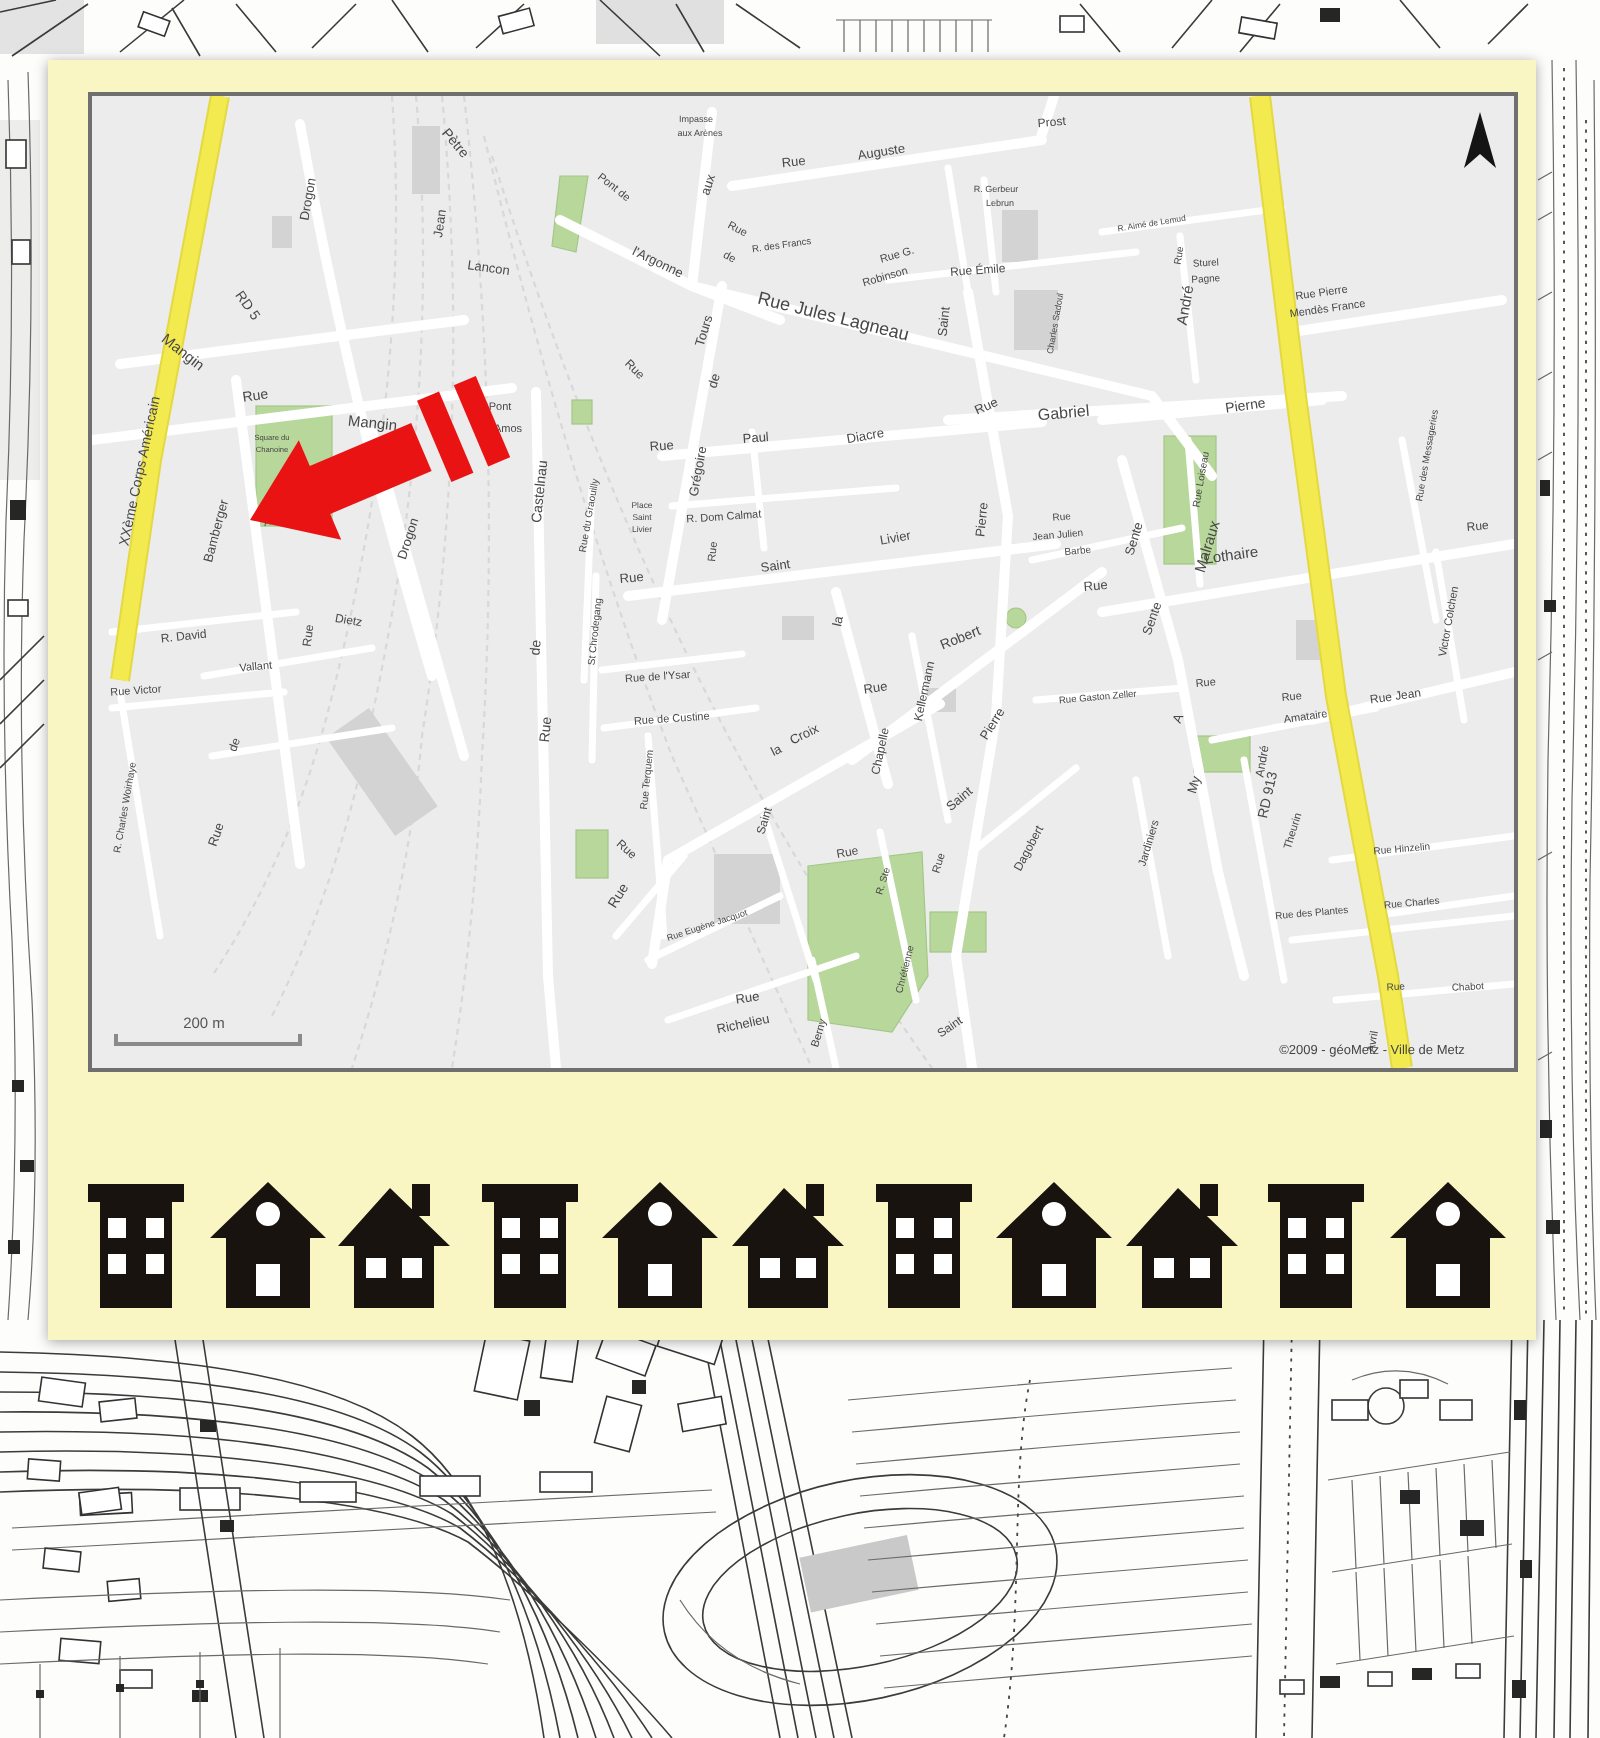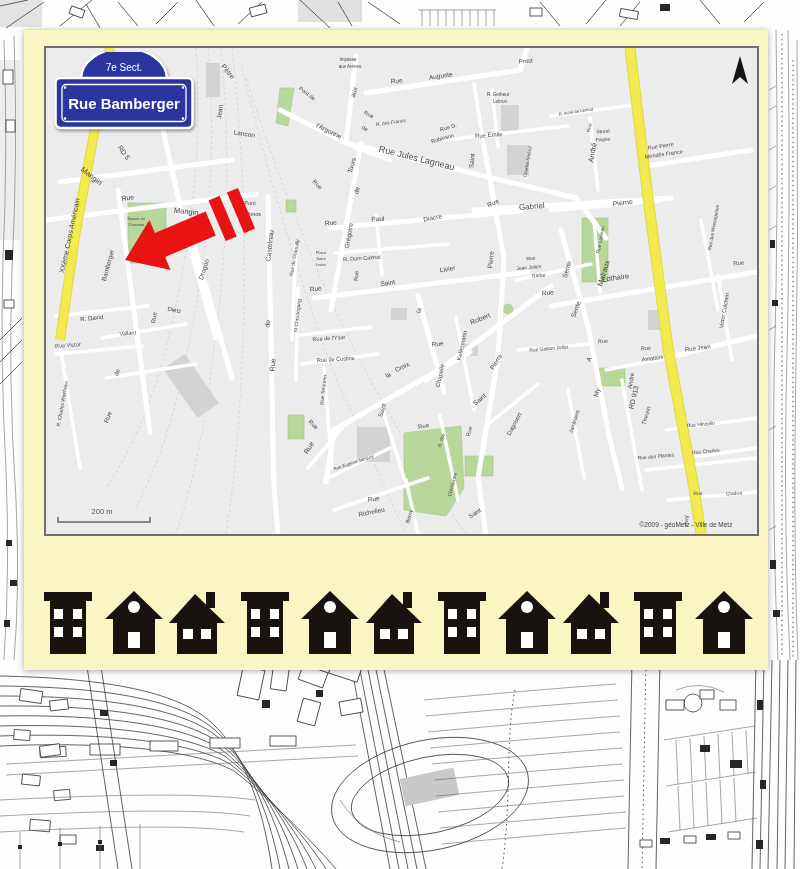--- a/index.html
+++ b/index.html
@@ -328,33 +328,20 @@
       <polygon points="694,8 702,36 694,29 686,36" fill="#141414"></polygon>
 
       <g fill="#e91313">
         <polygon points="79,212 124.6,221.9 119.1,209 169.8,187.5 159.6,163.5 108.9,185 103.4,172.1"></polygon>
         <polygon points="190.7,188.4 179.7,193 162.5,152.4 173.5,147.8"></polygon>
         <polygon points="209.1,180.6 198.1,185.2 180.9,144.6 191.9,140"></polygon>
       </g>
     </svg>
   </div>
 
-  <div class="sign">
-    <svg width="140" height="78" viewBox="0 0 140 78">
-      <path d="M27 27 A 43 31 0 0 1 113 27 Z" fill="#2a35a0" stroke="#fff" stroke-width="2.4"></path>
-      <text x="70" y="19" font-size="10" fill="#fff" text-anchor="middle" font-family="Liberation Sans, sans-serif">7e Sect.</text>
-      <rect x="1.5" y="26" width="137" height="50" rx="5" fill="#2a35a0" stroke="#fff" stroke-width="2.6"></rect>
-      <rect x="8" y="32.5" width="124" height="37" rx="4" fill="none" stroke="#fff" stroke-width="1.3"></rect>
-      <circle cx="11" cy="35.5" r="1.3" fill="#fff"></circle>
-        <circle cx="129" cy="35.5" r="1.3" fill="#fff"></circle>
-      <circle cx="11" cy="66.5" r="1.3" fill="#fff"></circle>
-        <circle cx="129" cy="66.5" r="1.3" fill="#fff"></circle>
-      <text x="70" y="56.5" font-size="15" font-weight="bold" fill="#fff" text-anchor="middle" font-family="Liberation Sans, sans-serif">Rue Bamberger</text>
-    </svg>
-  </div>
 
   <div class="houses" id="houses-row">
       <svg viewBox="0 0 60 64" class="house">
         <path d="M6 1 H54 V10 H48 V63 H12 V10 H6 Z" fill="#191310"></path>
         <rect x="16" y="18" width="9" height="10" fill="#fff"></rect>
         <rect x="35" y="18" width="9" height="10" fill="#fff"></rect>
         <rect x="16" y="36" width="9" height="10" fill="#fff"></rect>
         <rect x="35" y="36" width="9" height="10" fill="#fff"></rect>
       </svg>
       <svg viewBox="0 0 60 64" class="house">

